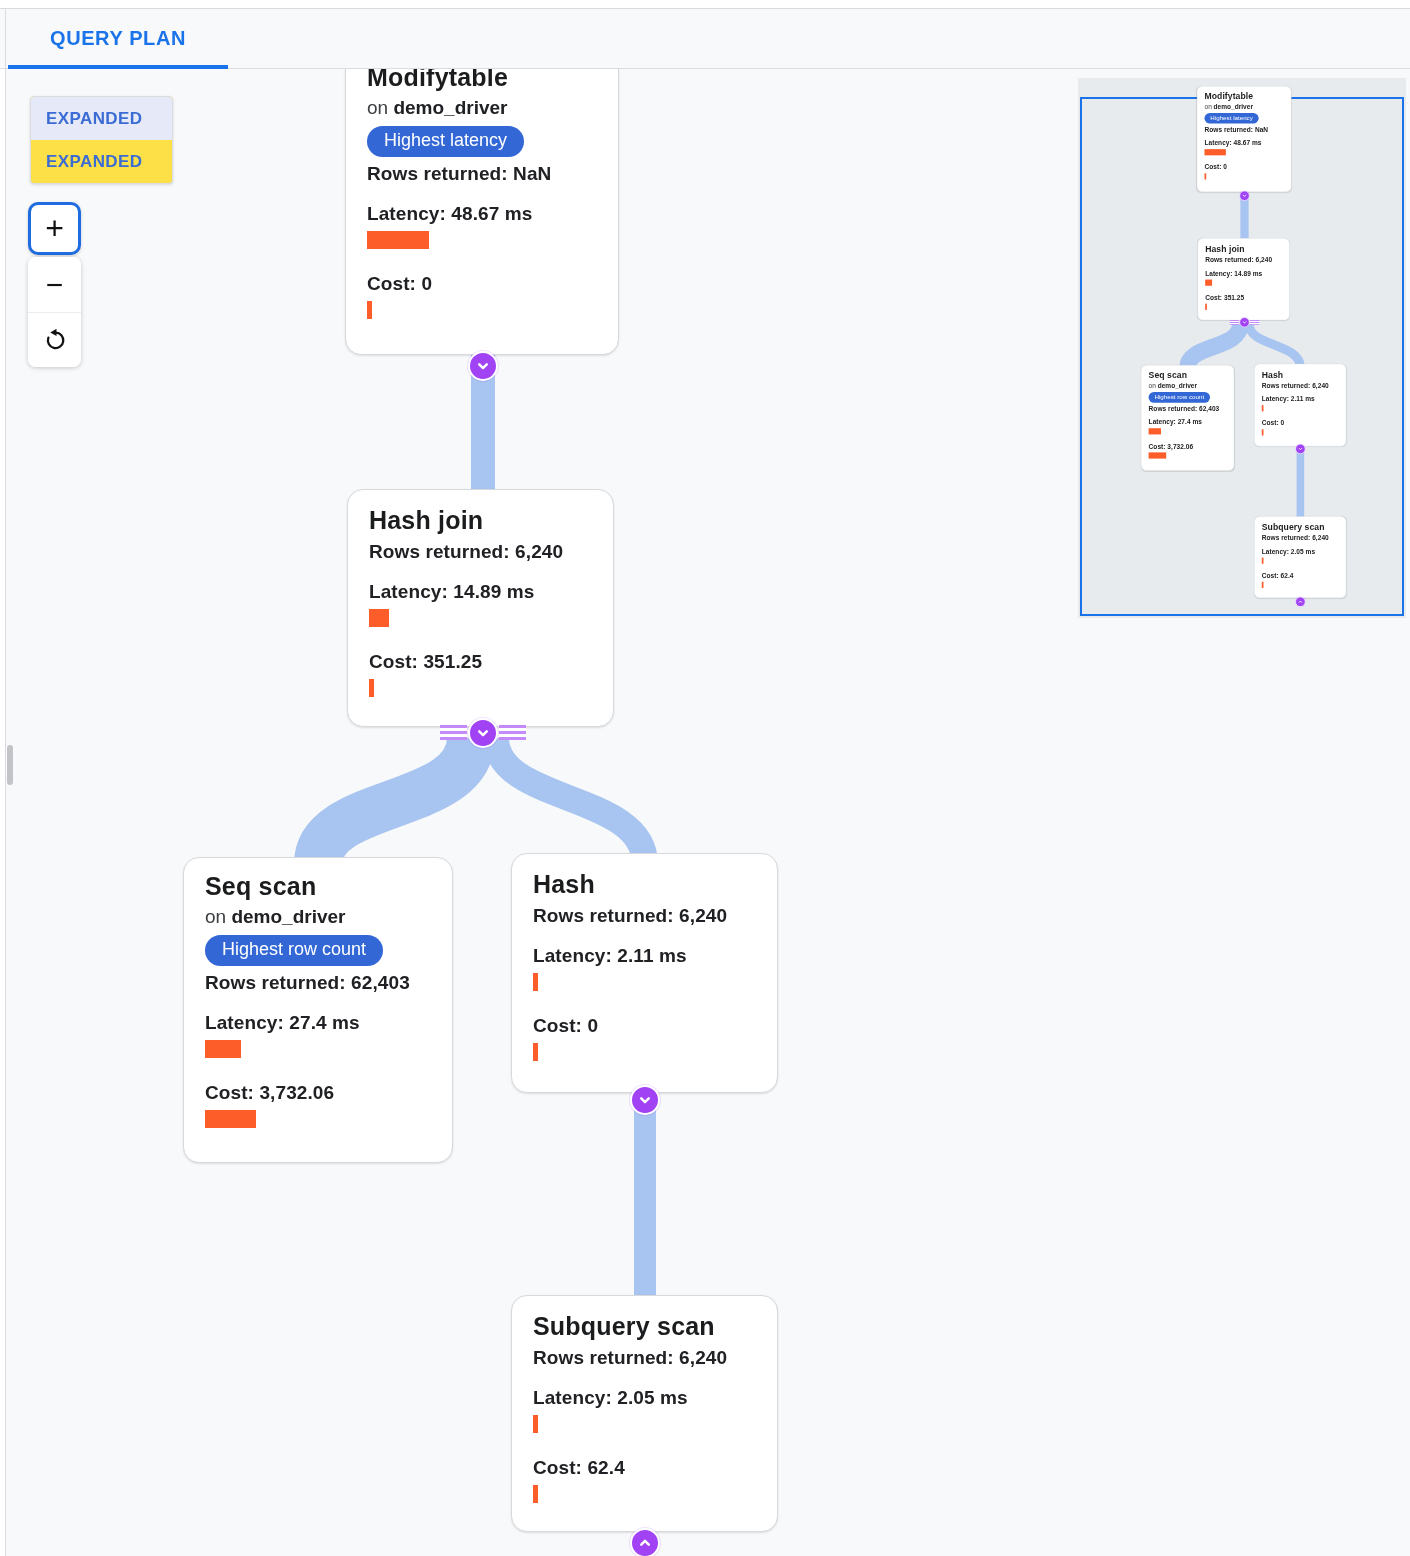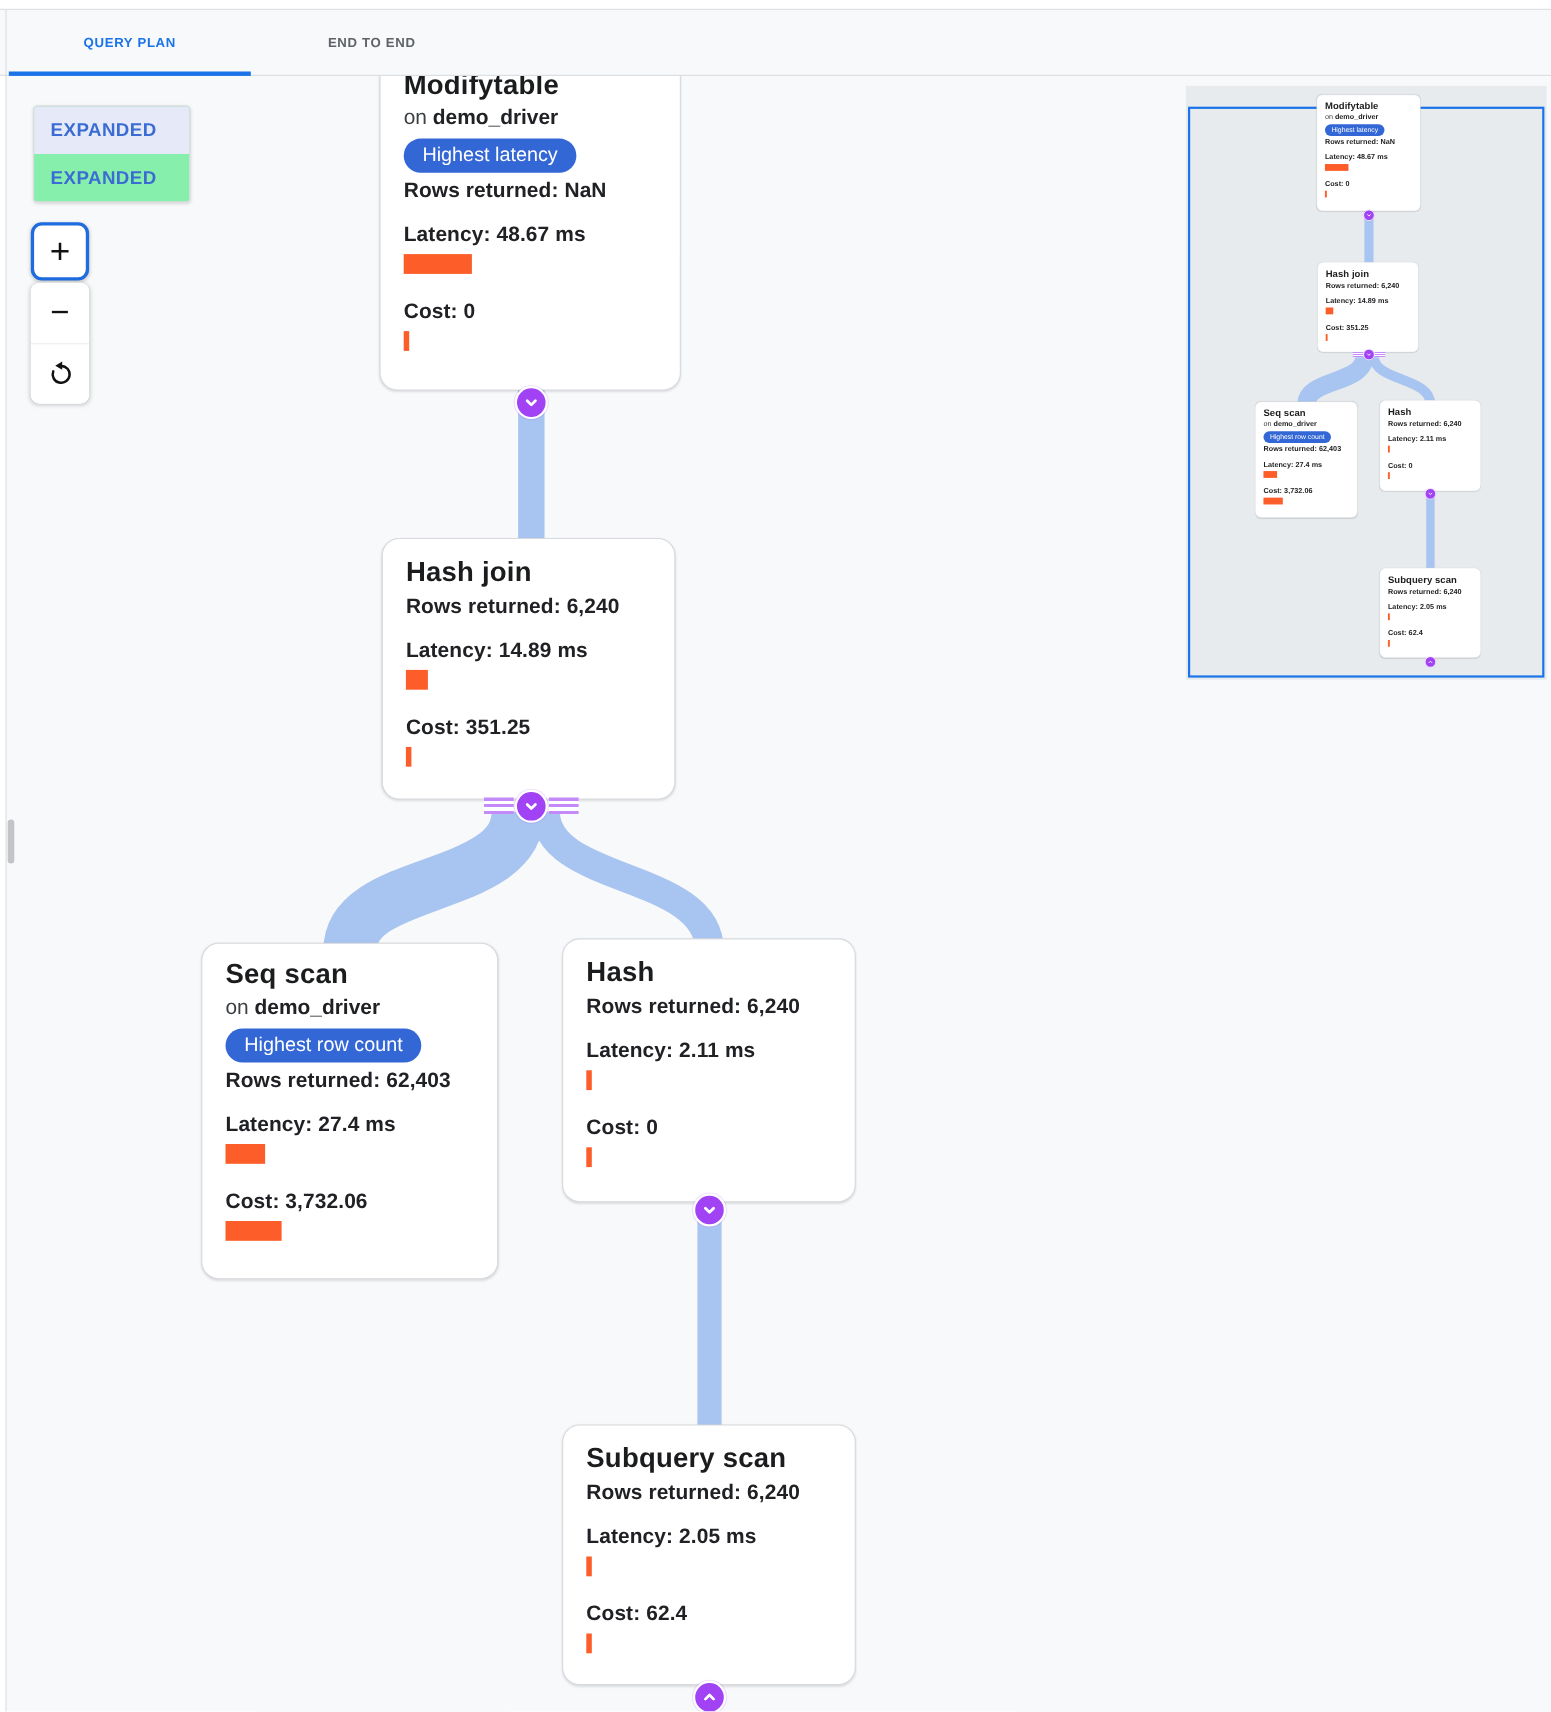--- a/index.html
+++ b/index.html
@@ -3,35 +3,35 @@
 <meta charset="utf-8">
 <style>
   * { margin:0; padding:0; box-sizing:border-box; }
   html,body { width:1410px; height:1556px; font-family:"Liberation Sans", sans-serif; background:#ffffff; overflow:hidden; }
   .page { position:relative; width:1410px; height:1556px; }
 
   
   .top-strip { position:absolute; left:0; top:0; width:1410px; height:9px; background:#ffffff; border-bottom:1px solid #d9dadb; z-index:40; }
   .tabbar { position:absolute; left:0; top:9px; width:1410px; height:60px; background:#f8f9fa; border-bottom:1px solid #dadce0; z-index:40; display:flex; }
   .tab { height:100%; width:220px; display:flex; align-items:center; justify-content:center;
-         font-size:12px; font-weight:700; letter-spacing:.6px; cursor:pointer; }
+         font-size:20px; font-weight:700; letter-spacing:.6px; cursor:pointer; }
   .tab.first { margin-left:8px; }
   .tab.active { color:#1a73e8; }
   .tab.inactive { color:#5f6368; }
   .tab-indicator { position:absolute; left:8px; bottom:-1px; width:220px; height:4px; background:#1a73e8; }
 
   
   .left-line { position:absolute; left:5px; top:9px; width:1px; height:1547px; background:#dadce0; z-index:45; }
   .scroll-thumb { position:absolute; left:7px; top:745px; width:6px; height:40px; background:#c2c4c7; border-radius:3px; z-index:46; }
 
   
   .canvas { position:absolute; left:6px; top:69px; width:1404px; height:1487px; background:#f8f9fa; overflow:hidden; z-index:10; }
 
   
-  .toggle-card { position:absolute; left:30px; top:96px; width:143px; background:#86efac; border:1px solid #dadce0;
+  .toggle-card { position:absolute; left:30px; top:96px; width:143px; background:#fde047; border:1px solid #dadce0;
                  border-radius:4px; box-shadow:0 1px 3px rgba(60,64,67,.18); z-index:50; overflow:hidden; }
   .toggle-row { height:43px; display:flex; align-items:center; padding-left:15px; font-size:17px; font-weight:700;
                 letter-spacing:.4px; color:#3b6cd4; cursor:pointer; }
   .toggle-row.selected { background:#e6eaf8; }
 
   .zoom-stack { position:absolute; left:28px; top:202px; width:53px; z-index:50; }
   .zoom-in-btn { width:53px; height:53px; background:#ffffff; border:3px solid #1f6be0; border-radius:10px;
                  box-shadow:0 1px 3px rgba(60,64,67,.25); display:flex; align-items:center; justify-content:center;
                  font-size:32px; font-weight:400; color:#111; cursor:pointer; }
   .zoom-card { margin-top:2px; width:53px; background:#ffffff; border-radius:8px; box-shadow:0 1px 4px rgba(60,64,67,.28); overflow:hidden; }
@@ -69,21 +69,20 @@
 </style>
 </head>
 <body>
 
 <div class="page">
 
   <div class="top-strip"></div>
 
   <div class="tabbar">
     <div class="tab first active">QUERY PLAN</div>
-    <div class="tab inactive">END TO END</div>
     <div class="tab-indicator"></div>
   </div>
 
   <div class="canvas">
 
     <div class="tree" id="main-tree" style="left:177px; top:-21px;">
       <svg class="links" width="600" height="1520" viewBox="0 0 600 1520">
         <path d="M300 303 L300 445" stroke="#a8c4f0" stroke-width="24" fill="none"></path>
         <path d="M288 690 C288 764 135 748 135 816" stroke="#a8c4f0" stroke-width="48" fill="none"></path>
         <path d="M313 690 C313 756 462 744 462 816" stroke="#a8c4f0" stroke-width="26" fill="none"></path>

